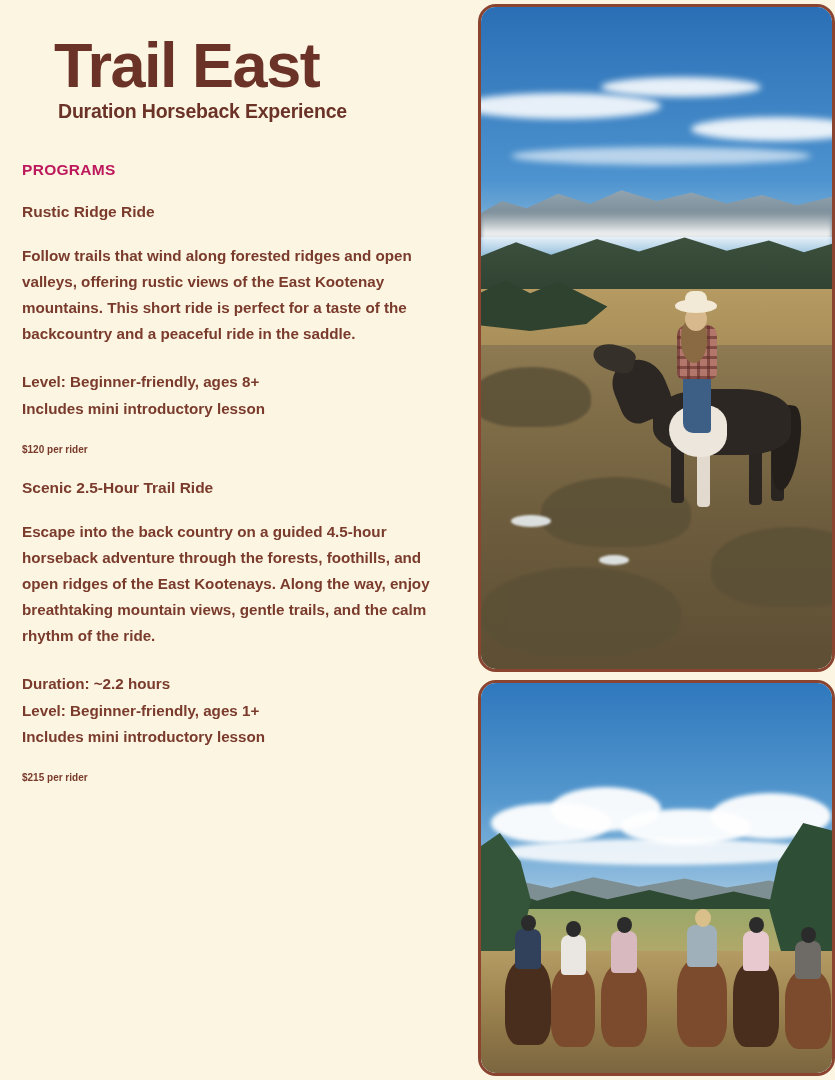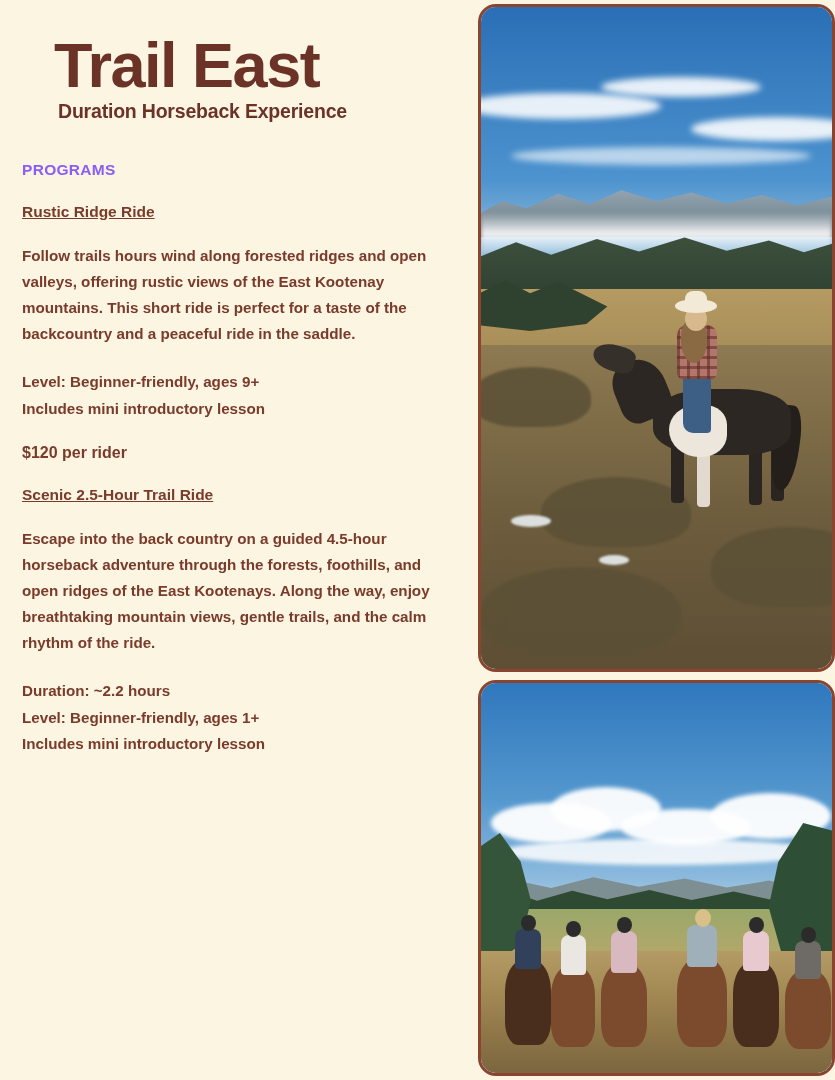--- a/index.html
+++ b/index.html
@@ -36,48 +36,47 @@
     font-size: 19.5px;
     font-weight: 800;
     color: #6b3228;
     margin-left: 36px;
     margin-top: 4px;
     letter-spacing: -0.2px;
   }
   .section-label {
     font-size: 15.5px;
     font-weight: 700;
-    color: #8b5cf6;
+    color: #be185d;
     margin-top: 38px;
     letter-spacing: 0.3px;
   }
   .prog-name {
     font-size: 15.5px;
     font-weight: 700;
     color: #7a3a2c;
     margin-top: 24px;
-    text-decoration: underline;
   }
   .para {
     font-size: 15.2px;
     font-weight: 700;
     line-height: 1.72;
     color: #7a3a2c;
     margin-top: 22px;
     max-width: 452px;
   }
   .specs {
     font-size: 15.2px;
     font-weight: 700;
     line-height: 1.72;
     color: #7a3a2c;
     margin-top: 22px;
   }
   .price {
-    font-size: 16px;
+    font-size: 10px;
     font-weight: 700;
     color: #7a3a2c;
     margin-top: 22px;
   }
   
   .right {
     position: absolute;
     left: 470px; top: 0;
     width: 365px; height: 1080px;
   }
@@ -295,34 +294,35 @@
 
 <div class="page">
 
   <div class="left">
     <h1 class="title">Trail East</h1>
     <div class="subtitle">Duration Horseback Experience</div>
 
     <div class="section-label">PROGRAMS</div>
 
     <div class="prog-name">Rustic Ridge Ride</div>
-    <p class="para">Follow trails hours wind along forested ridges and open valleys, offering rustic views of the East Kootenay mountains. This short ride is perfect for a taste of the backcountry and a peaceful ride in the saddle.</p>
+    <p class="para">Follow trails that wind along forested ridges and open valleys, offering rustic views of the East Kootenay mountains. This short ride is perfect for a taste of the backcountry and a peaceful ride in the saddle.</p>
     <div class="specs">
-      <div>Level: Beginner-friendly, ages 9+</div>
+      <div>Level: Beginner-friendly, ages 8+</div>
       <div>Includes mini introductory lesson</div>
     </div>
     <div class="price">$120 per rider</div>
 
     <div class="prog-name">Scenic 2.5-Hour Trail Ride</div>
     <p class="para">Escape into the back country on a guided 4.5-hour horseback adventure through the forests, foothills, and open ridges of the East Kootenays. Along the way, enjoy breathtaking mountain views, gentle trails, and the calm rhythm of the ride.</p>
     <div class="specs">
       <div>Duration: ~2.2 hours</div>
       <div>Level: Beginner-friendly, ages 1+</div>
       <div>Includes mini introductory lesson</div>
     </div>
+    <div class="price">$215 per rider</div>
   </div>
 
   <div class="right">
 
     <div class="photo top">
       <div class="p1-sky"></div>
       <div class="p1-cloud" style="left:-20px; top:86px; width:200px; height:26px;"></div>
       <div class="p1-cloud" style="left:120px; top:70px; width:160px; height:20px;"></div>
       <div class="p1-cloud" style="left:210px; top:110px; width:170px; height:24px;"></div>
       <div class="p1-cloud" style="left:30px; top:140px; width:300px; height:18px; opacity:.7;"></div>

